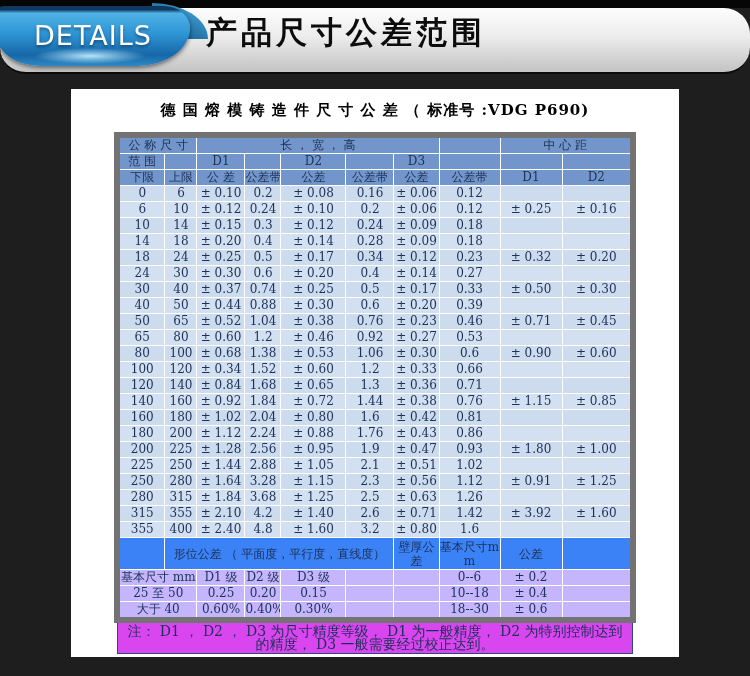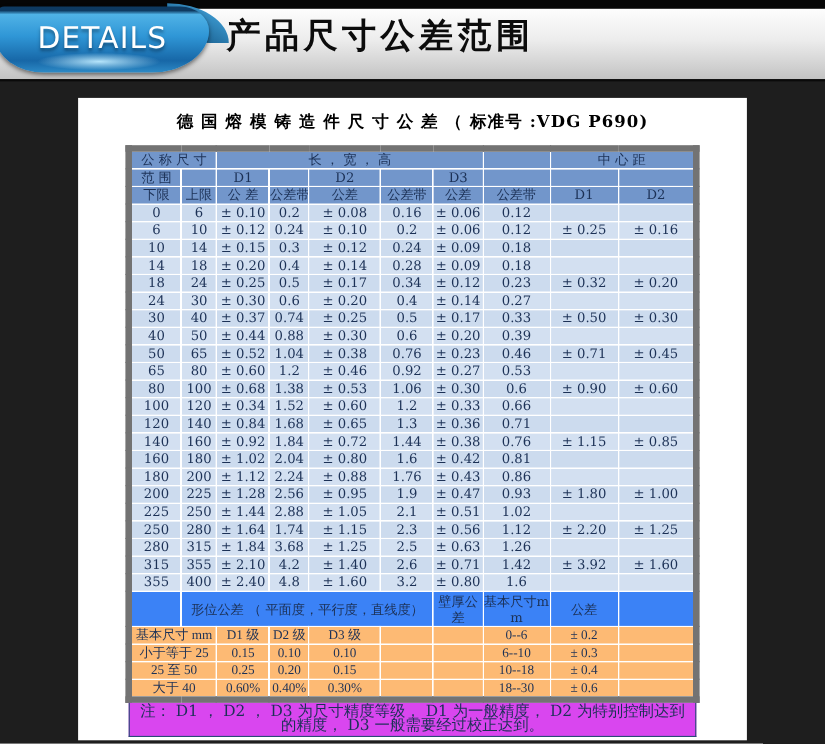--- a/index.html
+++ b/index.html
@@ -6,20 +6,21 @@
   body{
     width:750px;height:676px;overflow:hidden;position:relative;
     background:#1e1e1e;
     font-family:"DejaVu Serif","Liberation Serif",serif;
   }
   .top-strip{height:8px;background:#060606;}
   .band{
     height:64px;position:relative;
     background:linear-gradient(180deg,#fdfdfd 0%,#ececec 45%,#c3c3c3 100%);
     border-bottom:2px solid #0a0a0a;
+    border-radius:26px;
   }
   .page-title{
     position:absolute;left:206px;top:4px;
     font-family:"DejaVu Sans","Liberation Sans",sans-serif;
     font-weight:bold;font-size:31px;color:#0c0c0c;letter-spacing:4px;
   }
   
   .ribbon{position:absolute;left:-4px;top:-7px;width:212px;height:72px;}
   .ribbon-crest{
     position:absolute;right:0;top:2px;width:56px;height:36px;
@@ -56,21 +57,21 @@
     border:1px solid #ffffff;text-align:center;padding:0;
     height:15px;line-height:15px;overflow:hidden;white-space:nowrap;
   }
   thead th{background:#7296cb;font-weight:normal;}
   #main-rows td{background:#ccdbee;}
   #main-rows tr:nth-child(even) td{background:#d3e0f1;}
   .bottom-header th{
     background:#3b82f6;font-weight:normal;height:31px;line-height:14px;
     white-space:normal;word-break:break-all;
   }
-  #bottom-rows td{background:#fdba74;font-family:Liberation Serif, serif;}
+  #bottom-rows td{background:#c4b5fd;}
   .note{
     width:516px;margin:0 auto;box-sizing:border-box;
     background:#d946ef;border:1px solid #2a4a78;border-top:none;
     font-size:14px;line-height:13px;text-align:center;
     padding:2px 4px;color:#1c3156;
   }
 </style>
 </head>
 <body>
 
@@ -348,26 +349,26 @@
           <td>2.1</td>
           <td>± 0.51</td>
           <td>1.02</td>
           <td></td>
           <td></td>
         </tr>
         <tr>
           <td>250</td>
           <td>280</td>
           <td>± 1.64</td>
-          <td>1.74</td>
+          <td>3.28</td>
           <td>± 1.15</td>
           <td>2.3</td>
           <td>± 0.56</td>
           <td>1.12</td>
-          <td>± 2.20</td>
+          <td>± 0.91</td>
           <td>± 1.25</td>
         </tr>
         <tr>
           <td>280</td>
           <td>315</td>
           <td>± 1.84</td>
           <td>3.68</td>
           <td>± 1.25</td>
           <td>2.5</td>
           <td>± 0.63</td>
@@ -416,31 +417,20 @@
           <td>D1 级</td>
           <td>D2 级</td>
           <td>D3 级</td>
           <td></td>
           <td></td>
           <td>0--6</td>
           <td>± 0.2</td>
           <td></td>
         </tr>
         <tr>
-          <td colspan="2">小于等于 25</td>
-          <td>0.15</td>
-          <td>0.10</td>
-          <td>0.10</td>
-          <td></td>
-          <td></td>
-          <td>6--10</td>
-          <td>± 0.3</td>
-          <td></td>
-        </tr>
-        <tr>
           <td colspan="2">25 至 50</td>
           <td>0.25</td>
           <td>0.20</td>
           <td>0.15</td>
           <td></td>
           <td></td>
           <td>10--18</td>
           <td>± 0.4</td>
           <td></td>
         </tr>

